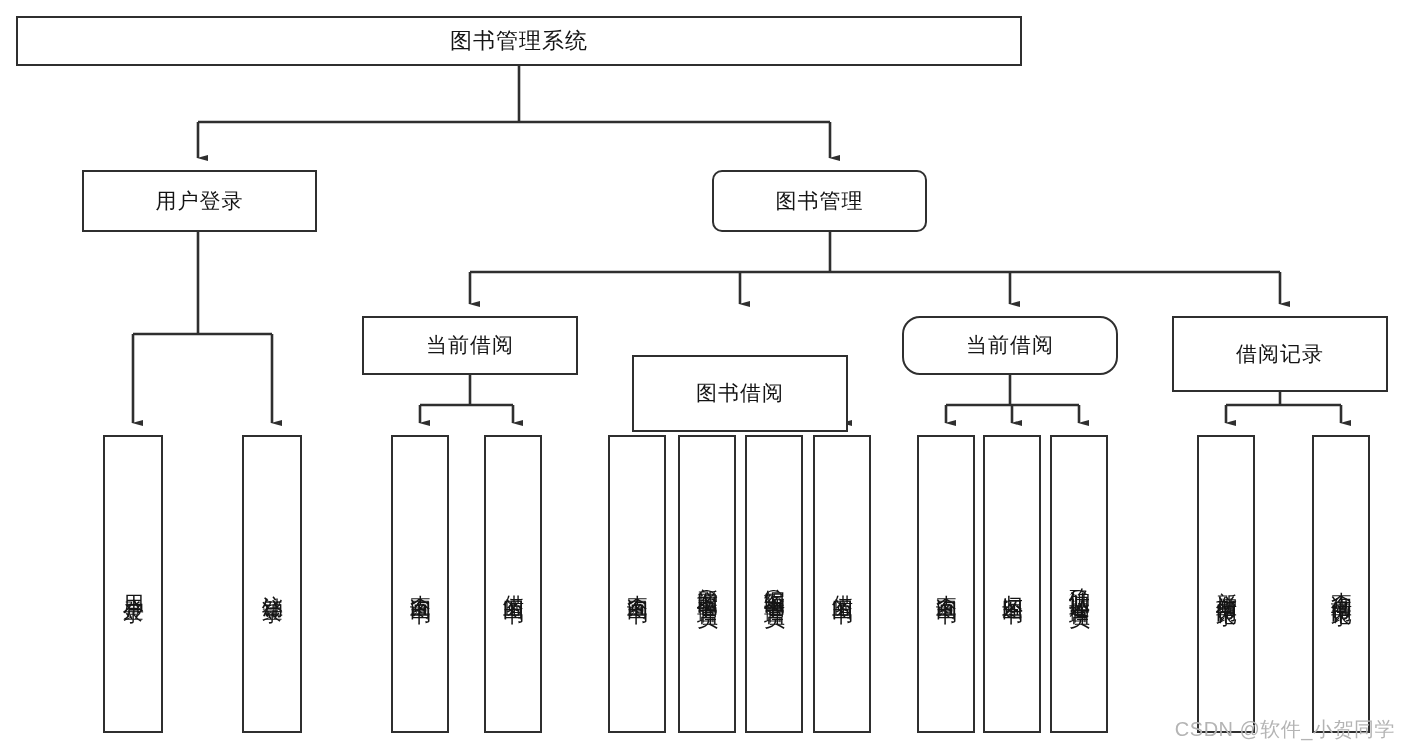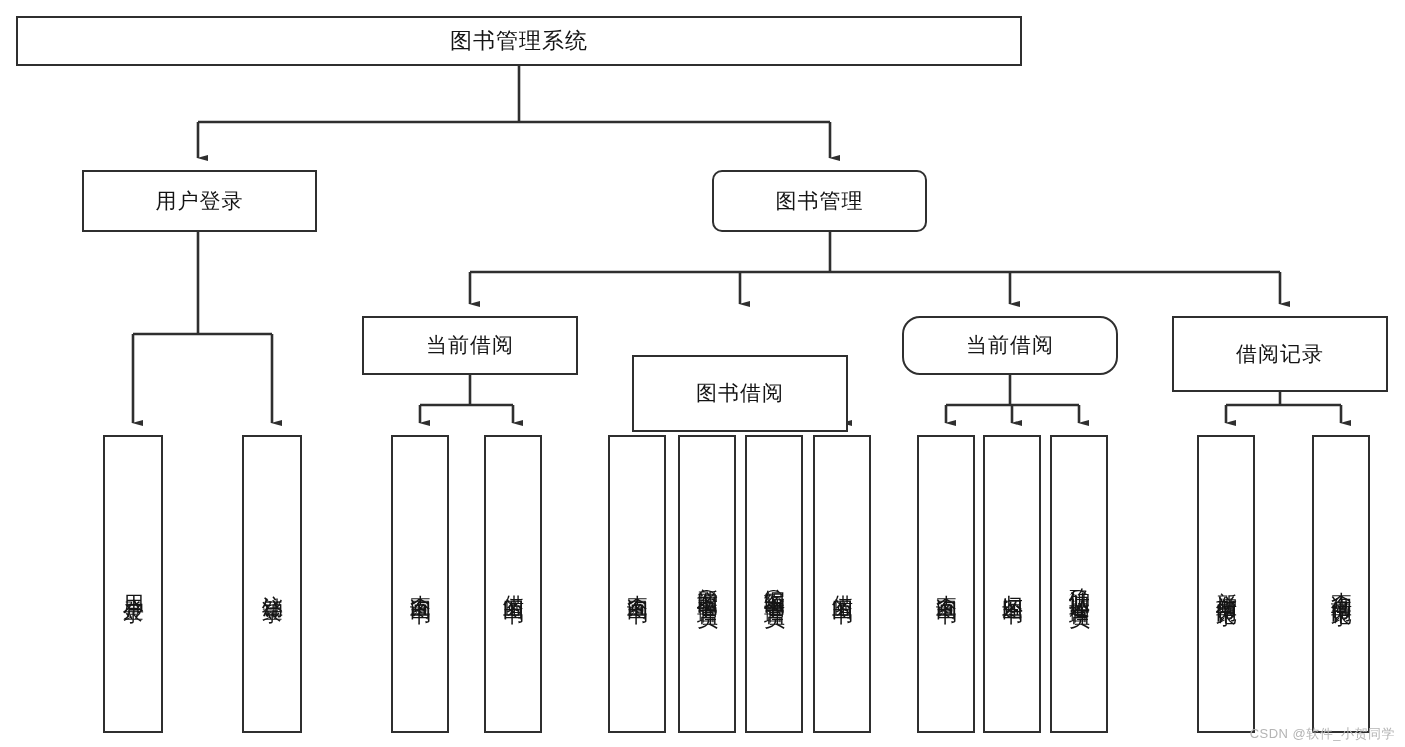--- a/index.html
+++ b/index.html
@@ -54,21 +54,21 @@
     position:absolute;
     left:0;top:0;
     width:1405px;height:747px;
     pointer-events:none;
   }
   
   #watermark{
     position:absolute;
     right:10px;
     bottom:4px;
-    font-size:13px;
+    font-size:20px;
     color:#b4b4b4;
     letter-spacing:0.5px;
     white-space:nowrap;
     font-family:"Liberation Sans","DejaVu Sans",sans-serif;
   }
 </style>
 </head>
 <body>
 
 <div id="canvas">

